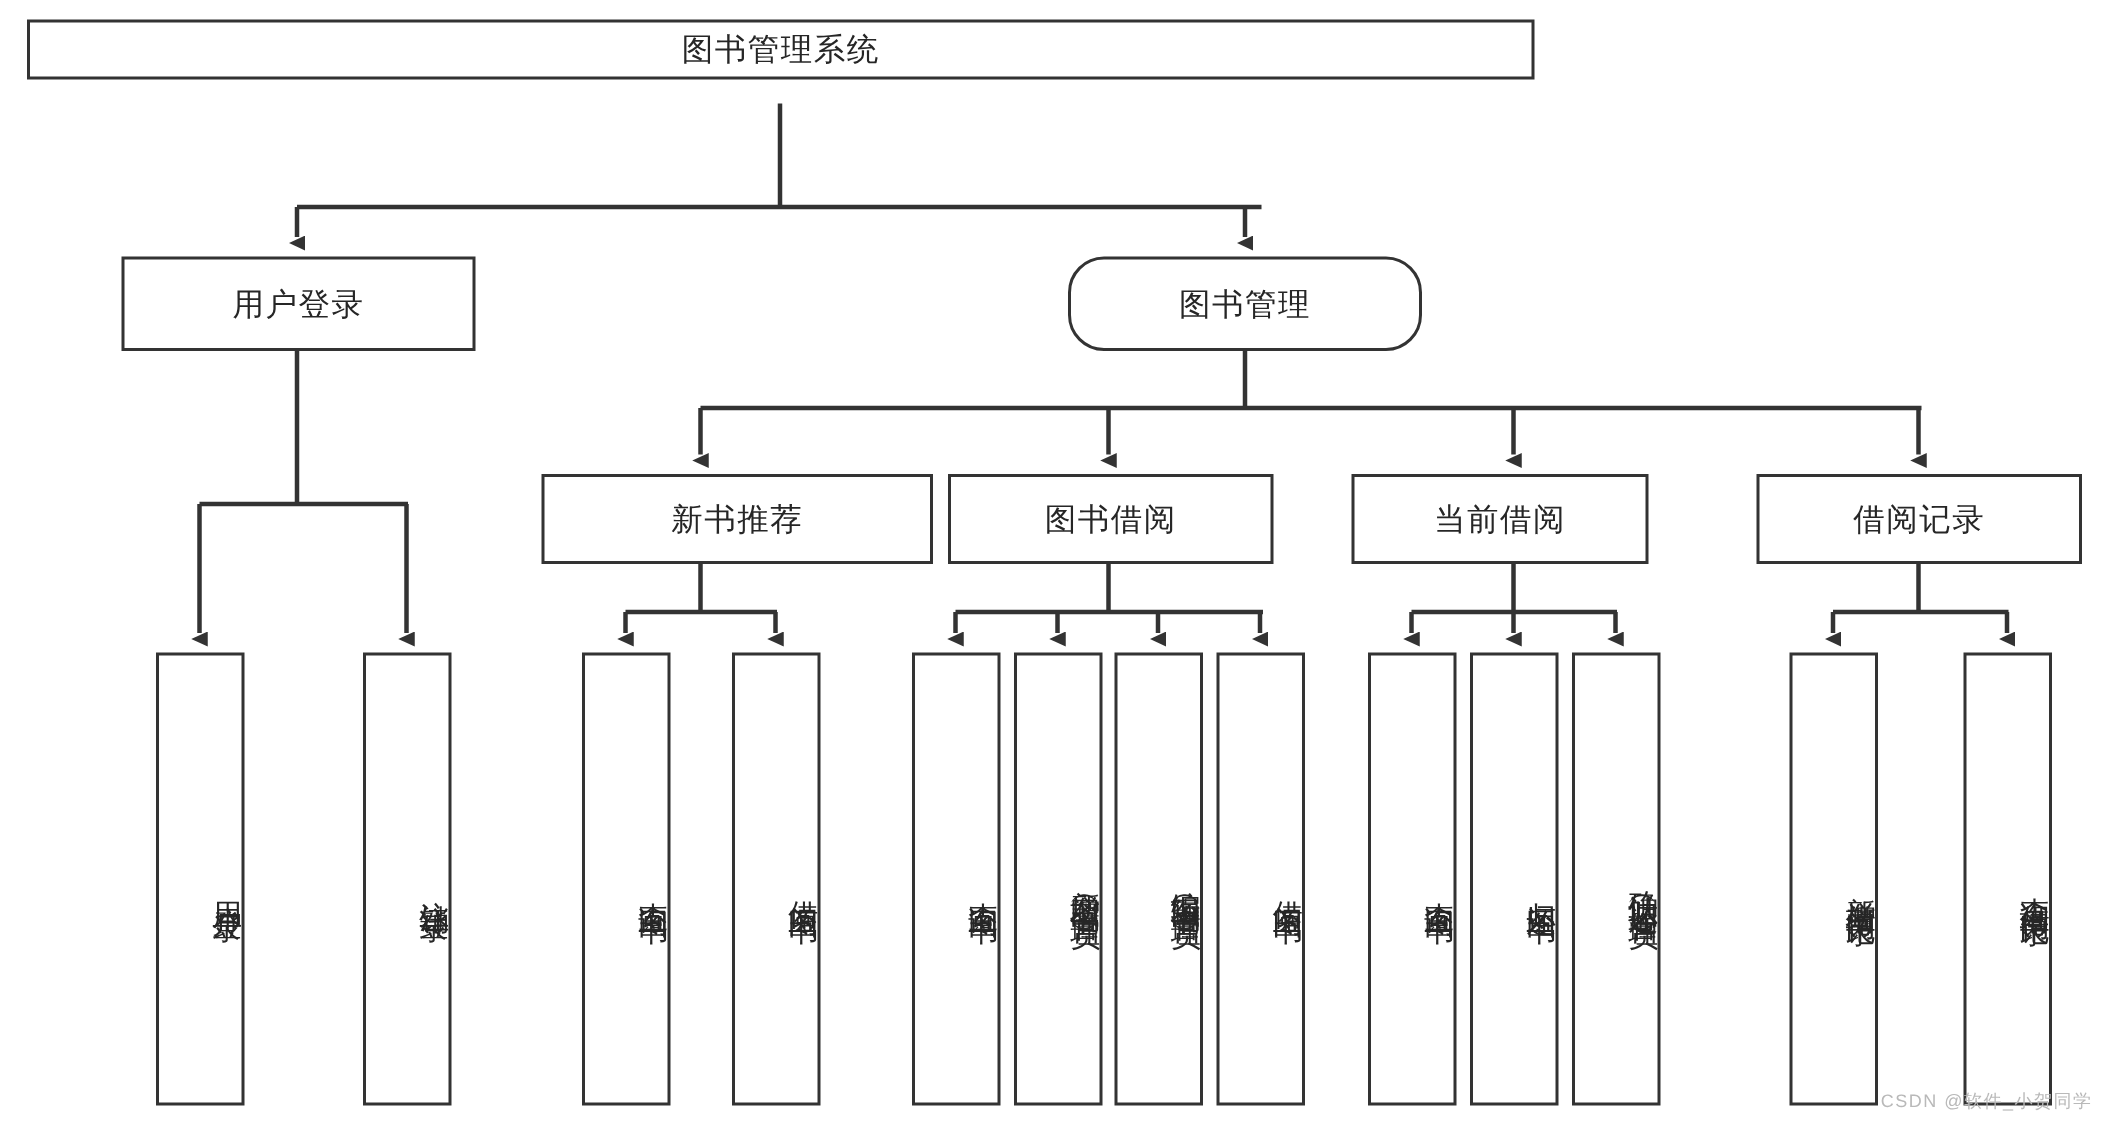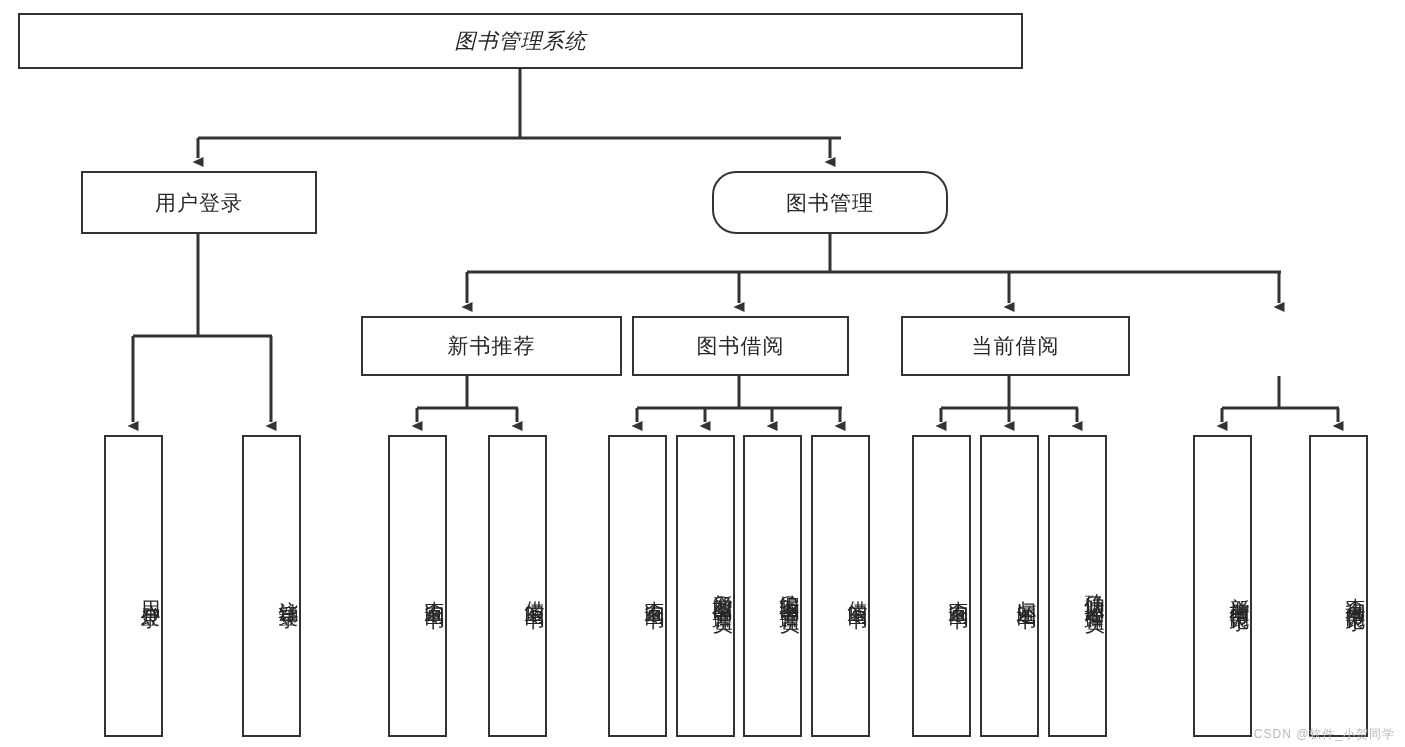--- a/index.html
+++ b/index.html
@@ -108,39 +108,42 @@
       <path d="M1009,408 L1009,422" marker-end="url(#arrow)"></path>
       <path d="M1077,408 L1077,422" marker-end="url(#arrow)"></path>
 
       <path d="M1279,376 L1279,408"></path>
       <path d="M1222,408 L1339,408"></path>
       <path d="M1222,408 L1222,422" marker-end="url(#arrow)"></path>
       <path d="M1338,408 L1338,422" marker-end="url(#arrow)"></path>
     </g>
   </svg>
 
-  <div class="node horiz root" style="left:18px;top:13px;width:1005px;height:56px;font-style:italic;">
+  <div class="node horiz root" style="left:18px;top:13px;width:1005px;height:40px;">
     <span>图书管理系统</span>
   </div>
 
   <div class="node horiz" style="left:81px;top:171px;width:236px;height:63px;">
     <span>用户登录</span>
   </div>
   <div class="node horiz" style="left:712px;top:171px;width:236px;height:63px;border-radius:24px;">
     <span>图书管理</span>
   </div>
 
   <div class="node horiz" style="left:361px;top:316px;width:261px;height:60px;">
     <span>新书推荐</span>
   </div>
   <div class="node horiz" style="left:632px;top:316px;width:217px;height:60px;">
     <span>图书借阅</span>
   </div>
-  <div class="node horiz" style="left:901px;top:316px;width:229px;height:60px;text-align:center;">
+  <div class="node horiz" style="left:901px;top:316px;width:198px;height:60px;text-align:center;">
     <span>当前借阅</span>
+  </div>
+  <div class="node horiz" style="left:1171px;top:316px;width:217px;height:60px;">
+    <span>借阅记录</span>
   </div>
 
   <div class="node vert" style="left:104px;top:435px;width:59px;height:302px;">
     <span class="vtext">用户登录</span>
   </div>
   <div class="node vert" style="left:242px;top:435px;width:59px;height:302px;">
     <span class="vtext">注销登录</span>
   </div>
 
   <div class="node vert" style="left:388px;top:435px;width:59px;height:302px;">

